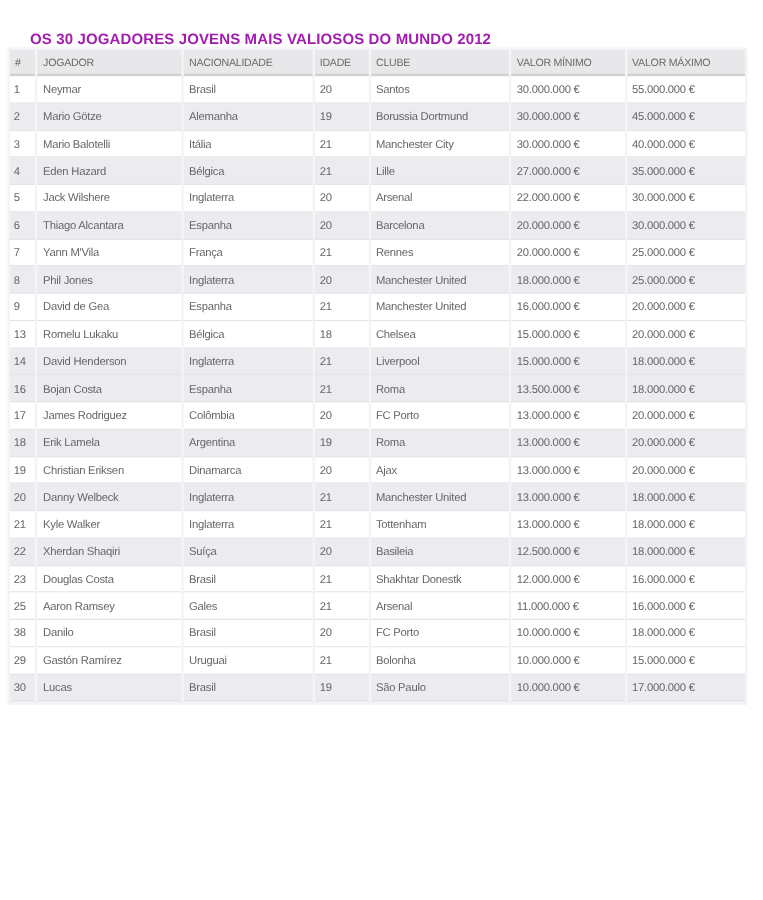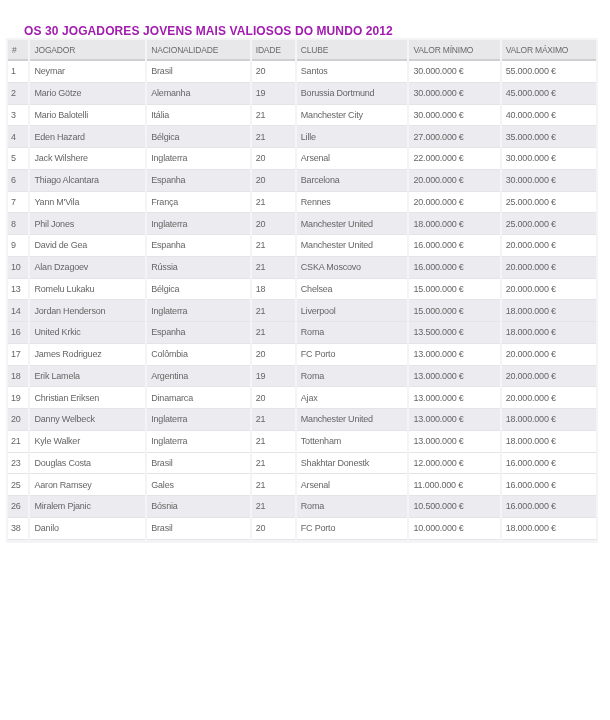--- a/index.html
+++ b/index.html
@@ -117,50 +117,41 @@
         </tr>
         <tr class="odd">
           <td class="num">9</td>
           <td>David de Gea</td>
           <td>Espanha</td>
           <td>21</td>
           <td>Manchester United</td>
           <td>16.000.000 €</td>
           <td>20.000.000 €</td>
         </tr>
-        <tr class="even">
-          <td class="num">10</td>
-          <td>Alan Dzagoev</td>
-          <td>Rússia</td>
-          <td>21</td>
-          <td>CSKA Moscovo</td>
-          <td>16.000.000 €</td>
-          <td>20.000.000 €</td>
-        </tr>
         <tr class="odd">
           <td class="num">13</td>
           <td>Romelu Lukaku</td>
           <td>Bélgica</td>
           <td>18</td>
           <td>Chelsea</td>
           <td>15.000.000 €</td>
           <td>20.000.000 €</td>
         </tr>
         <tr class="even">
           <td class="num">14</td>
-          <td>Jordan Henderson</td>
+          <td>David Henderson</td>
           <td>Inglaterra</td>
           <td>21</td>
           <td>Liverpool</td>
           <td>15.000.000 €</td>
           <td>18.000.000 €</td>
         </tr>
         <tr class="even">
           <td class="num">16</td>
-          <td>United Krkic</td>
+          <td>Bojan Costa</td>
           <td>Espanha</td>
           <td>21</td>
           <td>Roma</td>
           <td>13.500.000 €</td>
           <td>18.000.000 €</td>
         </tr>
         <tr class="odd">
           <td class="num">17</td>
           <td>James Rodriguez</td>
           <td>Colômbia</td>
@@ -198,51 +189,69 @@
         </tr>
         <tr class="odd">
           <td class="num">21</td>
           <td>Kyle Walker</td>
           <td>Inglaterra</td>
           <td>21</td>
           <td>Tottenham</td>
           <td>13.000.000 €</td>
           <td>18.000.000 €</td>
         </tr>
+        <tr class="even">
+          <td class="num">22</td>
+          <td>Xherdan Shaqiri</td>
+          <td>Suíça</td>
+          <td>20</td>
+          <td>Basileia</td>
+          <td>12.500.000 €</td>
+          <td>18.000.000 €</td>
+        </tr>
         <tr class="odd">
           <td class="num">23</td>
           <td>Douglas Costa</td>
           <td>Brasil</td>
           <td>21</td>
           <td>Shakhtar Donestk</td>
           <td>12.000.000 €</td>
           <td>16.000.000 €</td>
         </tr>
         <tr class="odd">
           <td class="num">25</td>
           <td>Aaron Ramsey</td>
           <td>Gales</td>
           <td>21</td>
           <td>Arsenal</td>
           <td>11.000.000 €</td>
           <td>16.000.000 €</td>
         </tr>
-        <tr class="even">
-          <td class="num">26</td>
-          <td>Miralem Pjanic</td>
-          <td>Bósnia</td>
-          <td>21</td>
-          <td>Roma</td>
-          <td>10.500.000 €</td>
-          <td>16.000.000 €</td>
-        </tr>
         <tr class="odd">
           <td class="num">38</td>
           <td>Danilo</td>
           <td>Brasil</td>
           <td>20</td>
           <td>FC Porto</td>
           <td>10.000.000 €</td>
           <td>18.000.000 €</td>
+        </tr>
+        <tr class="odd">
+          <td class="num">29</td>
+          <td>Gastón Ramírez</td>
+          <td>Uruguai</td>
+          <td>21</td>
+          <td>Bolonha</td>
+          <td>10.000.000 €</td>
+          <td>15.000.000 €</td>
+        </tr>
+        <tr class="even">
+          <td class="num">30</td>
+          <td>Lucas</td>
+          <td>Brasil</td>
+          <td>19</td>
+          <td>São Paulo</td>
+          <td>10.000.000 €</td>
+          <td>17.000.000 €</td>
         </tr>
       </tbody>
   </table>
 </div>
 
 </body></html>

